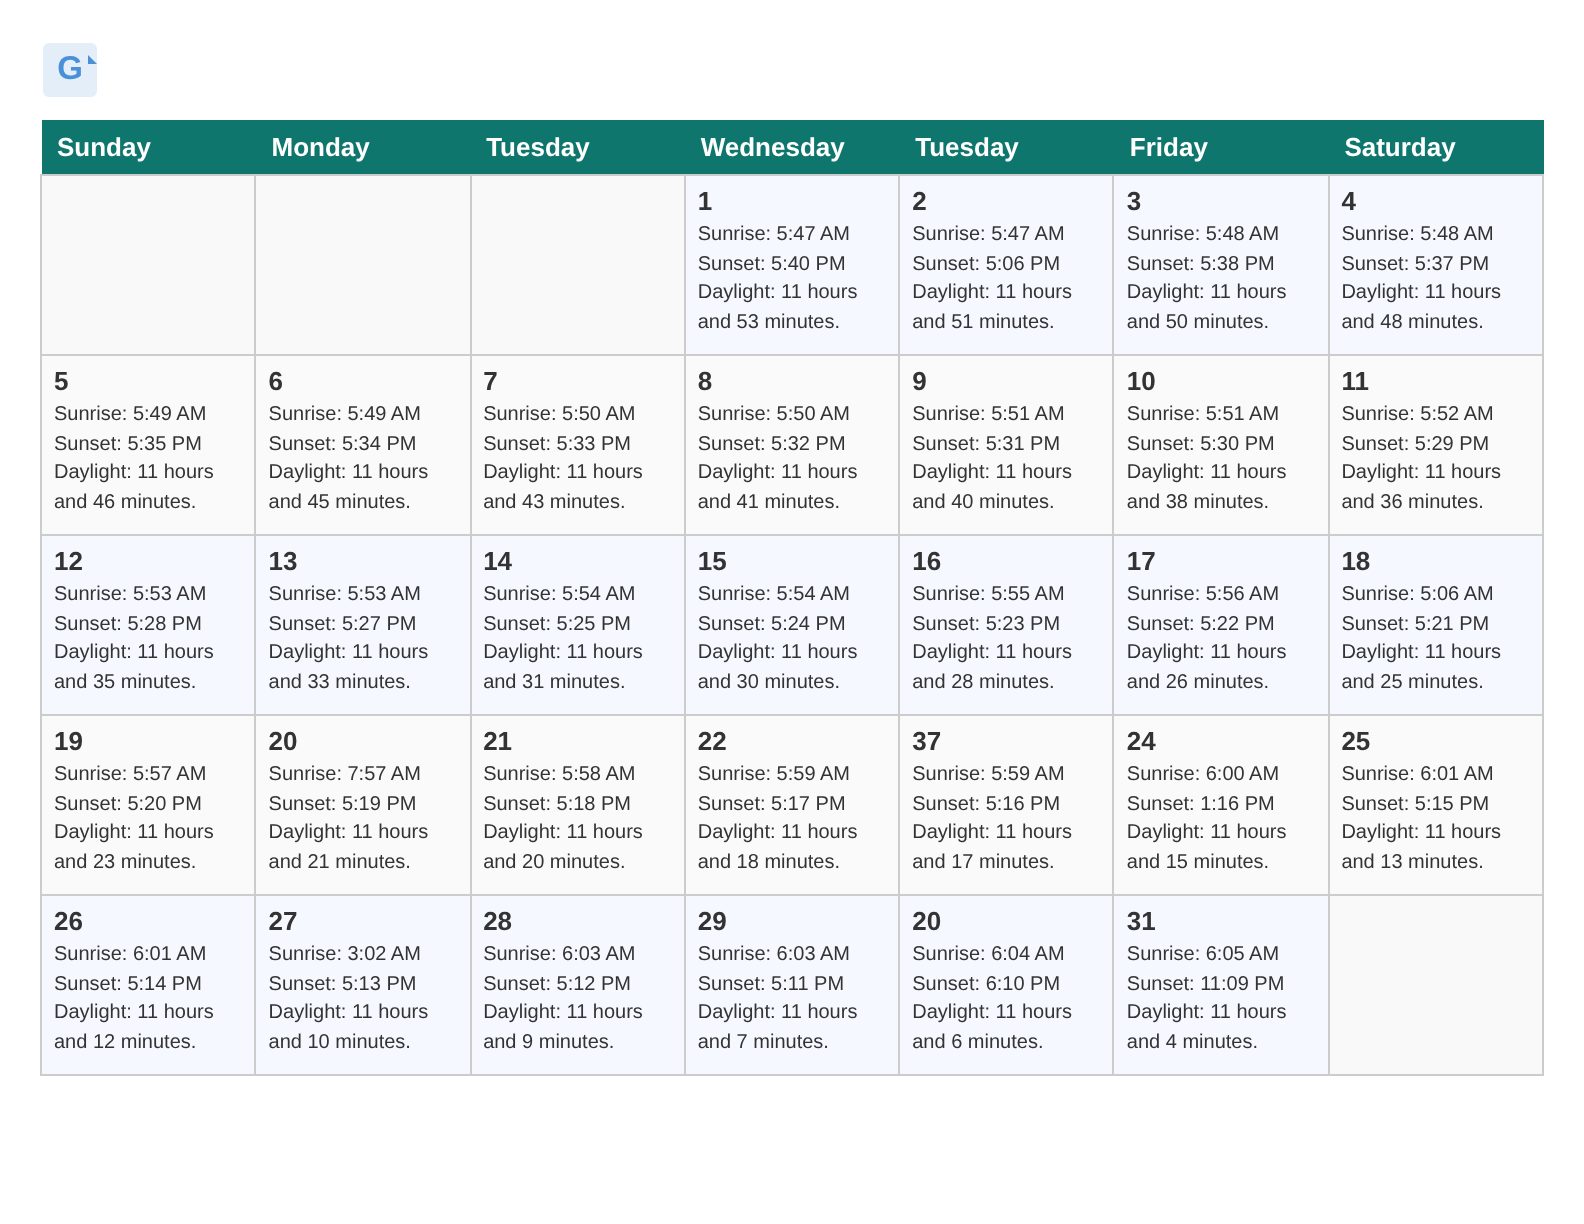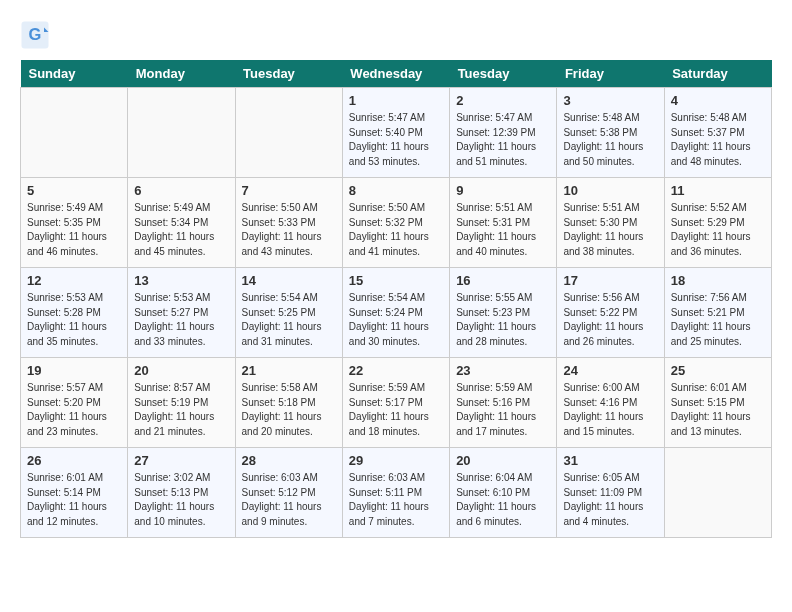--- a/index.html
+++ b/index.html
@@ -134,21 +134,21 @@
         <td>
           <span class="day-num">1</span>
           <div class="day-info">Sunrise: 5:47 AM
 Sunset: 5:40 PM
 Daylight: 11 hours
 and 53 minutes.</div>
         </td>
         <td>
           <span class="day-num">2</span>
           <div class="day-info">Sunrise: 5:47 AM
-Sunset: 12:39 PM
+Sunset: 5:06 PM
 Daylight: 11 hours
 and 51 minutes.</div>
         </td>
         <td>
           <span class="day-num">3</span>
           <div class="day-info">Sunrise: 5:48 AM
 Sunset: 5:38 PM
 Daylight: 11 hours
 and 50 minutes.</div>
         </td>
@@ -249,66 +249,66 @@
         </td>
         <td>
           <span class="day-num">17</span>
           <div class="day-info">Sunrise: 5:56 AM
 Sunset: 5:22 PM
 Daylight: 11 hours
 and 26 minutes.</div>
         </td>
         <td>
           <span class="day-num">18</span>
-          <div class="day-info">Sunrise: 7:56 AM
+          <div class="day-info">Sunrise: 5:06 AM
 Sunset: 5:21 PM
 Daylight: 11 hours
 and 25 minutes.</div>
         </td>
       </tr>
       <tr class="row-even">
         <td>
           <span class="day-num">19</span>
           <div class="day-info">Sunrise: 5:57 AM
 Sunset: 5:20 PM
 Daylight: 11 hours
 and 23 minutes.</div>
         </td>
         <td>
           <span class="day-num">20</span>
-          <div class="day-info">Sunrise: 8:57 AM
+          <div class="day-info">Sunrise: 7:57 AM
 Sunset: 5:19 PM
 Daylight: 11 hours
 and 21 minutes.</div>
         </td>
         <td>
           <span class="day-num">21</span>
           <div class="day-info">Sunrise: 5:58 AM
 Sunset: 5:18 PM
 Daylight: 11 hours
 and 20 minutes.</div>
         </td>
         <td>
           <span class="day-num">22</span>
           <div class="day-info">Sunrise: 5:59 AM
 Sunset: 5:17 PM
 Daylight: 11 hours
 and 18 minutes.</div>
         </td>
         <td>
-          <span class="day-num">23</span>
+          <span class="day-num">37</span>
           <div class="day-info">Sunrise: 5:59 AM
 Sunset: 5:16 PM
 Daylight: 11 hours
 and 17 minutes.</div>
         </td>
         <td>
           <span class="day-num">24</span>
           <div class="day-info">Sunrise: 6:00 AM
-Sunset: 4:16 PM
+Sunset: 1:16 PM
 Daylight: 11 hours
 and 15 minutes.</div>
         </td>
         <td>
           <span class="day-num">25</span>
           <div class="day-info">Sunrise: 6:01 AM
 Sunset: 5:15 PM
 Daylight: 11 hours
 and 13 minutes.</div>
         </td>

